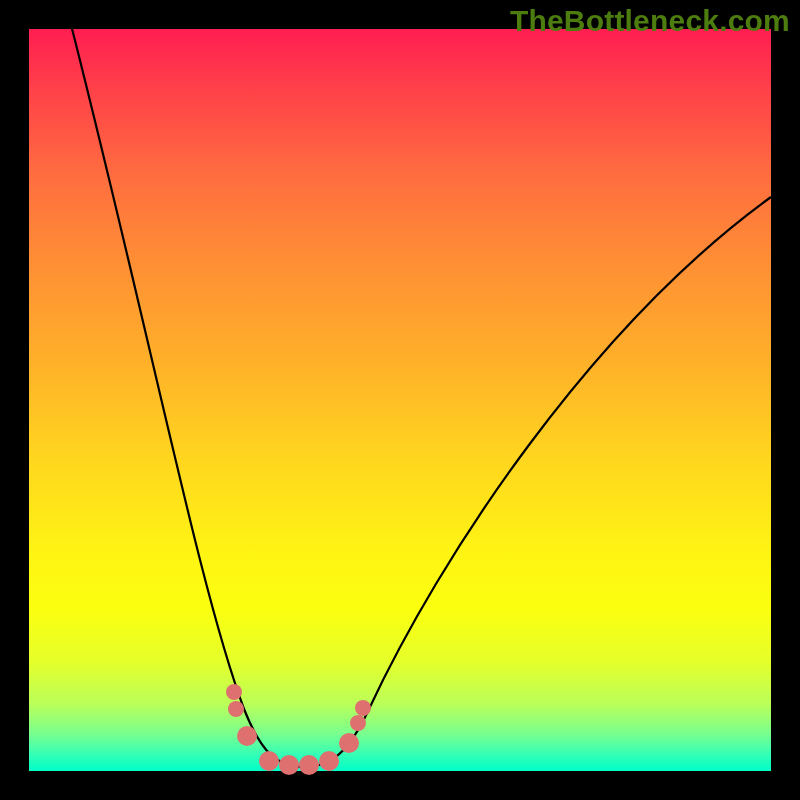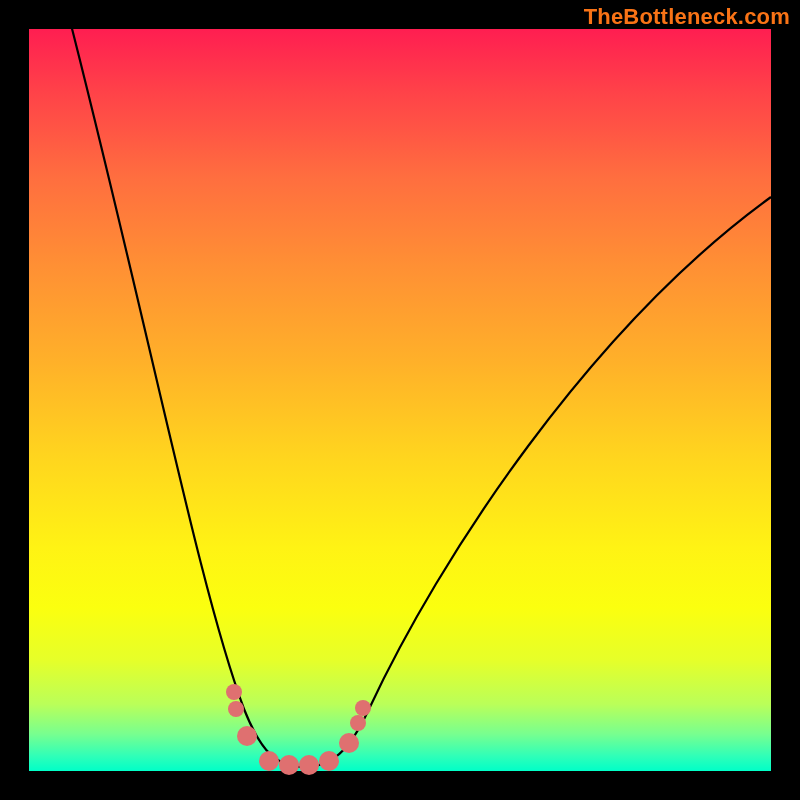--- a/index.html
+++ b/index.html
@@ -30,23 +30,23 @@
       #baff59 91%,
       #78ff8f 95%,
       #2fffb8 98%,
       #00ffc8 100%
     );
   }
   .watermark {
     position: absolute;
     top: 4px;
     right: 10px;
-    font-size: 22px;
+    font-size: 30px;
     font-weight: 600;
-    color: #f97316;
+    color: #4d7c0f;
     letter-spacing: 0.2px;
   }
   svg.curve {
     position: absolute;
     left: 0;
     top: 0;
     width: 742px;
     height: 742px;
     overflow: visible;
   }

